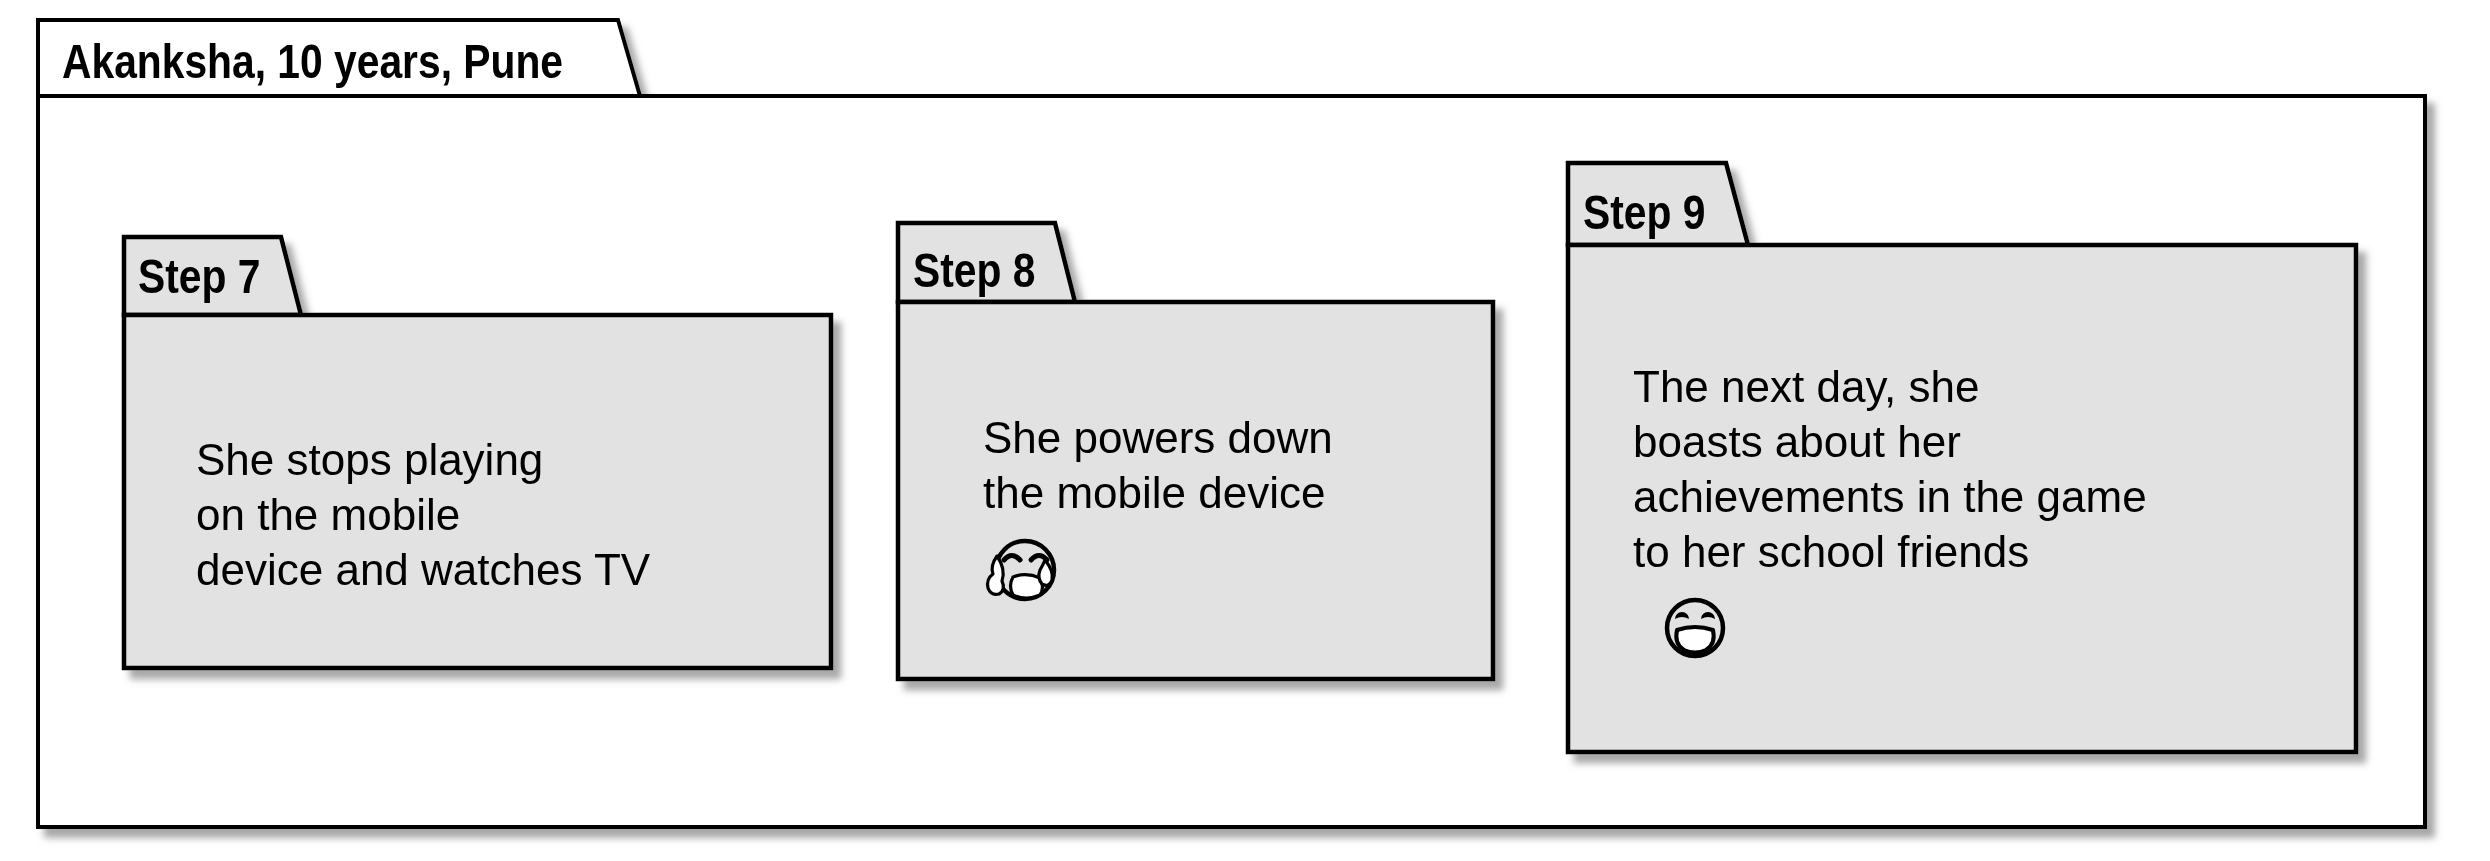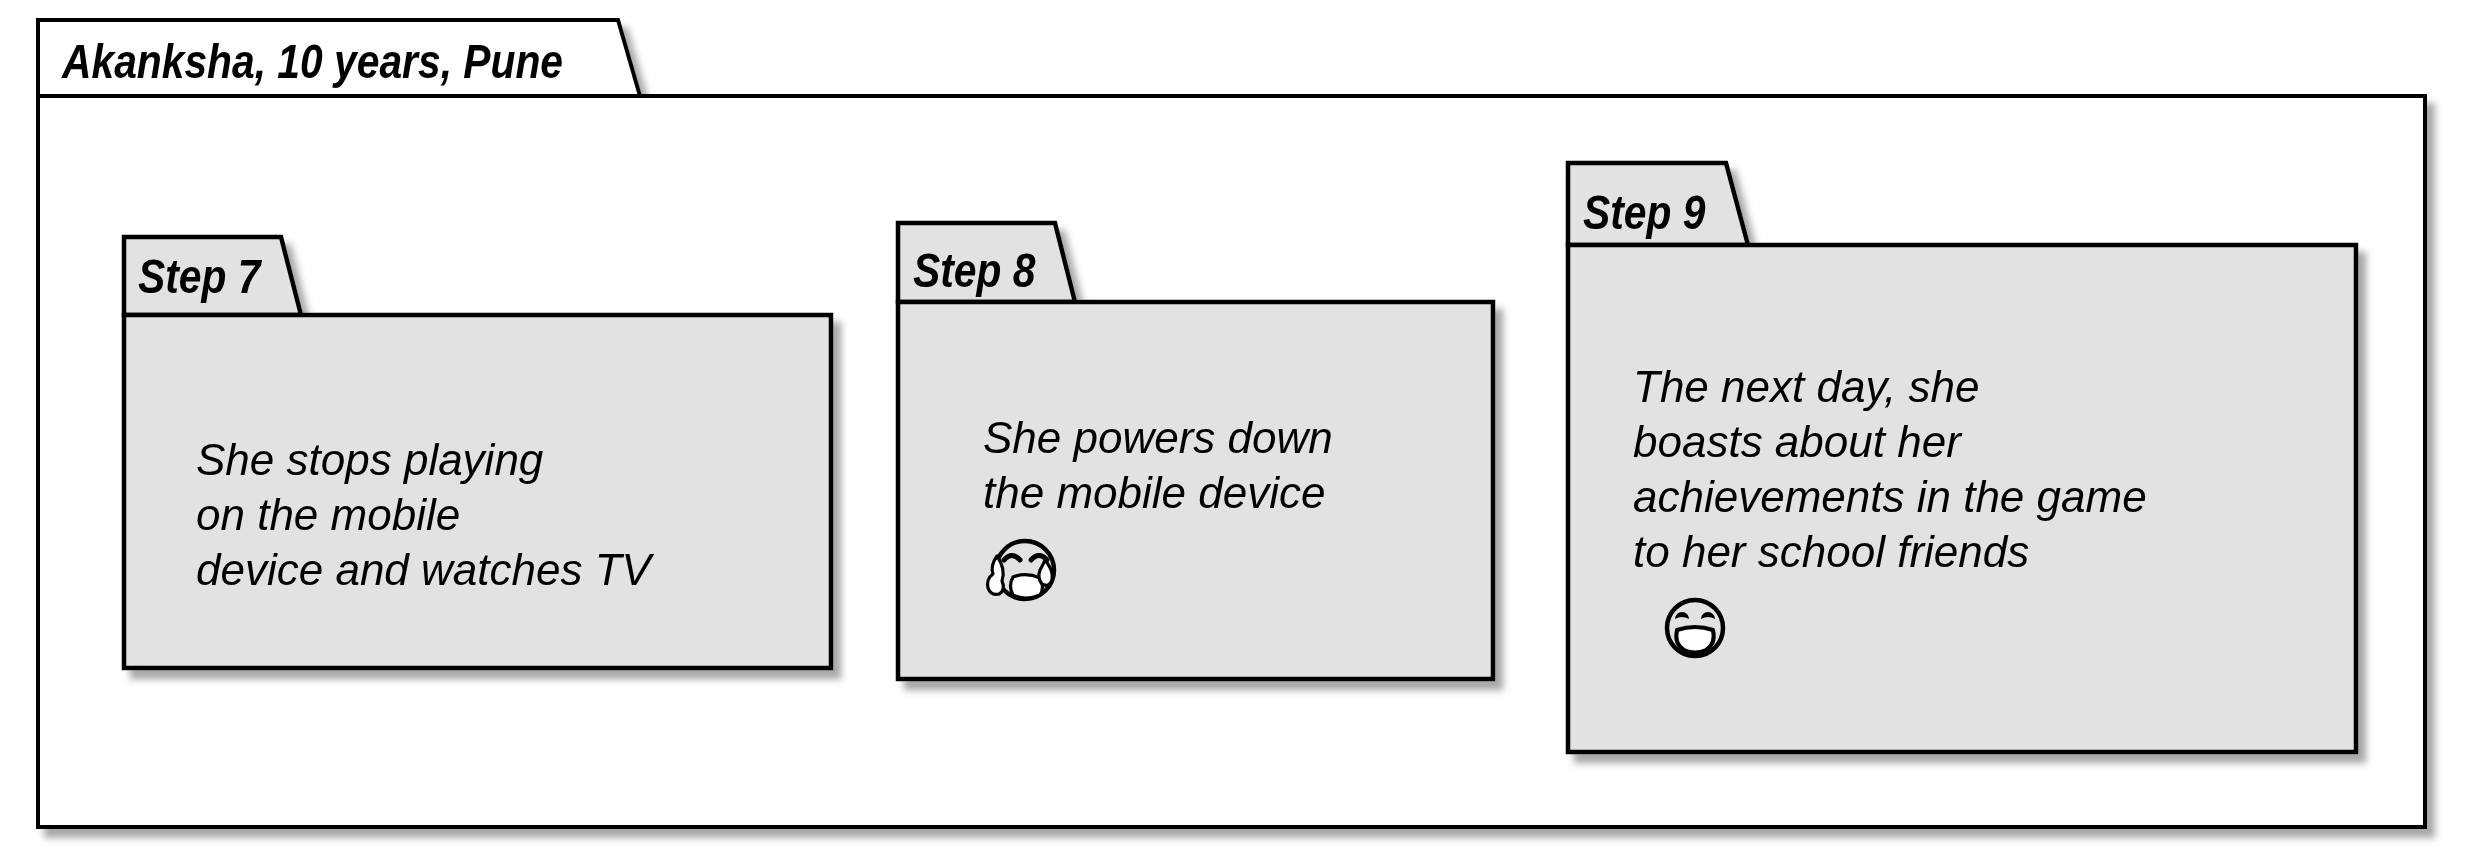--- a/index.html
+++ b/index.html
@@ -9,21 +9,20 @@
   }
   body {
     width: 2490px;
     height: 861px;
     font-family: "Liberation Sans", sans-serif;
   }
   .stage {
     position: relative;
     width: 2490px;
     height: 861px;
-    font-style: italic;
   }
   svg text {
     fill: var(--text-color, #000000);
   }
   .frame-shape {
     fill: var(--frame-fill, #ffffff);
     stroke: var(--border-color, #000000);
     stroke-width: 4;
   }
   .folder-shape {

